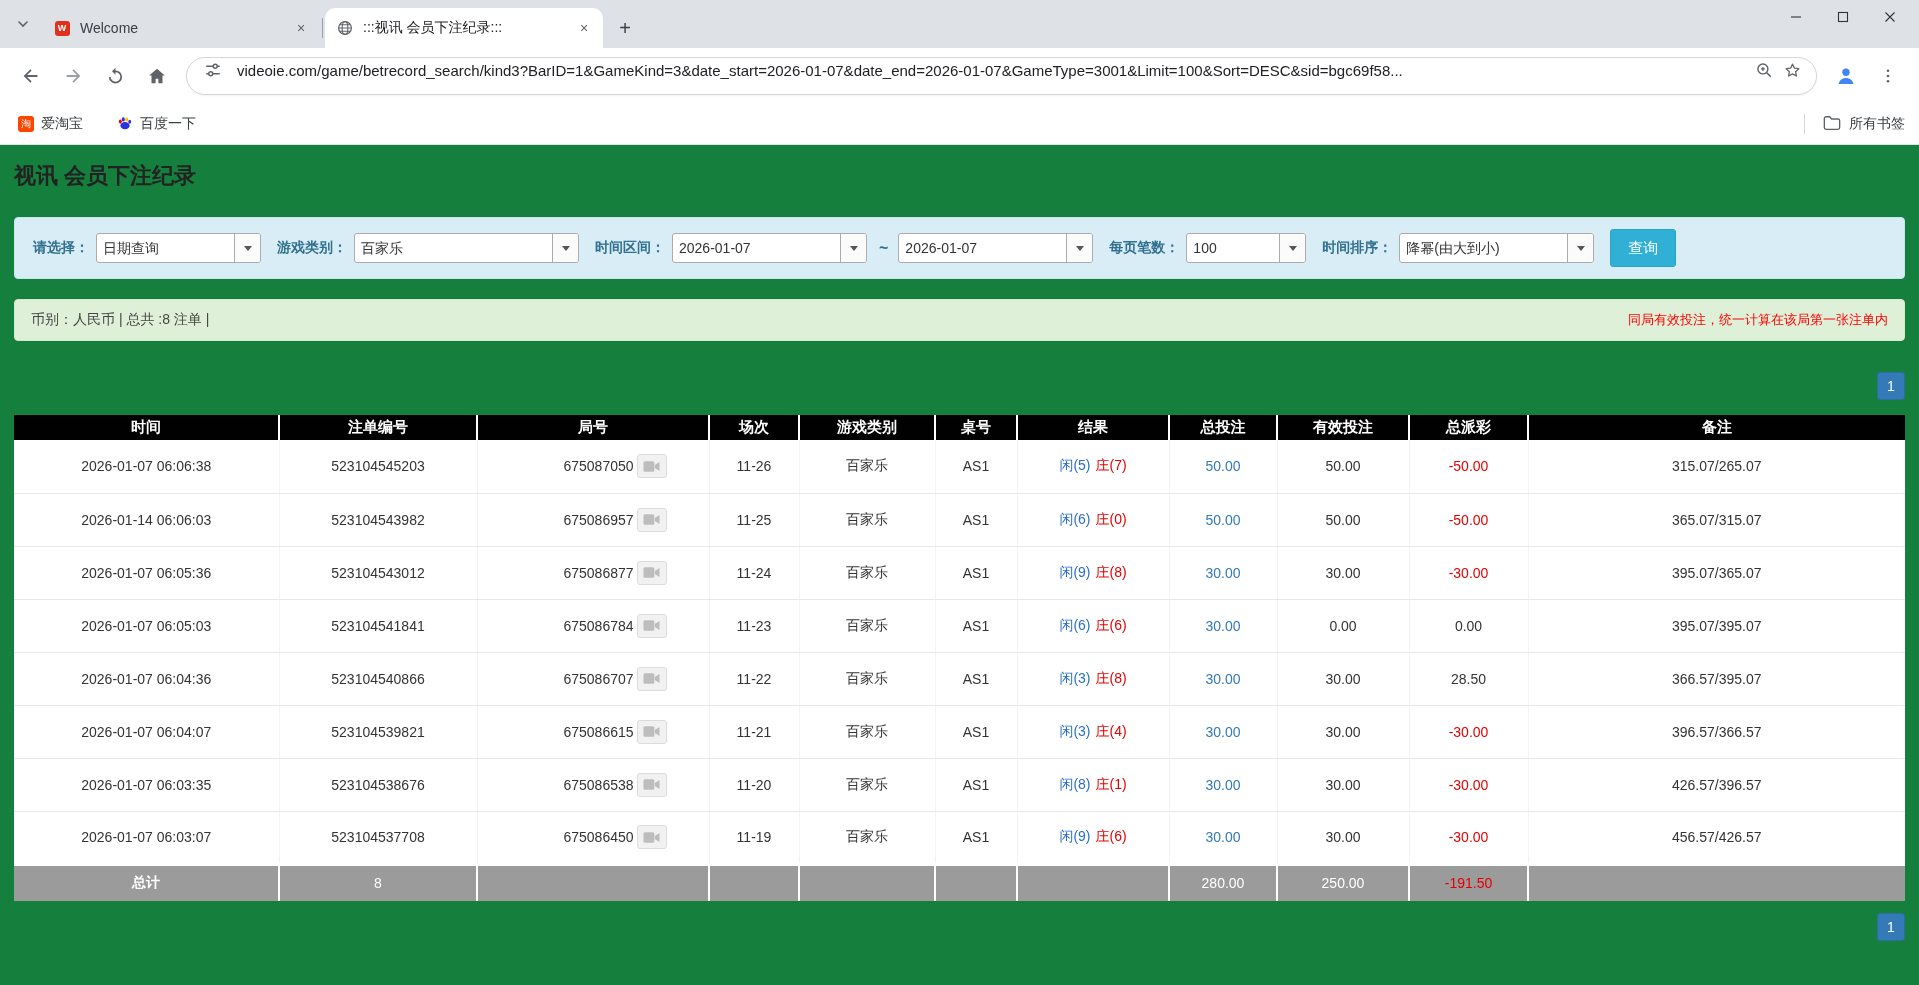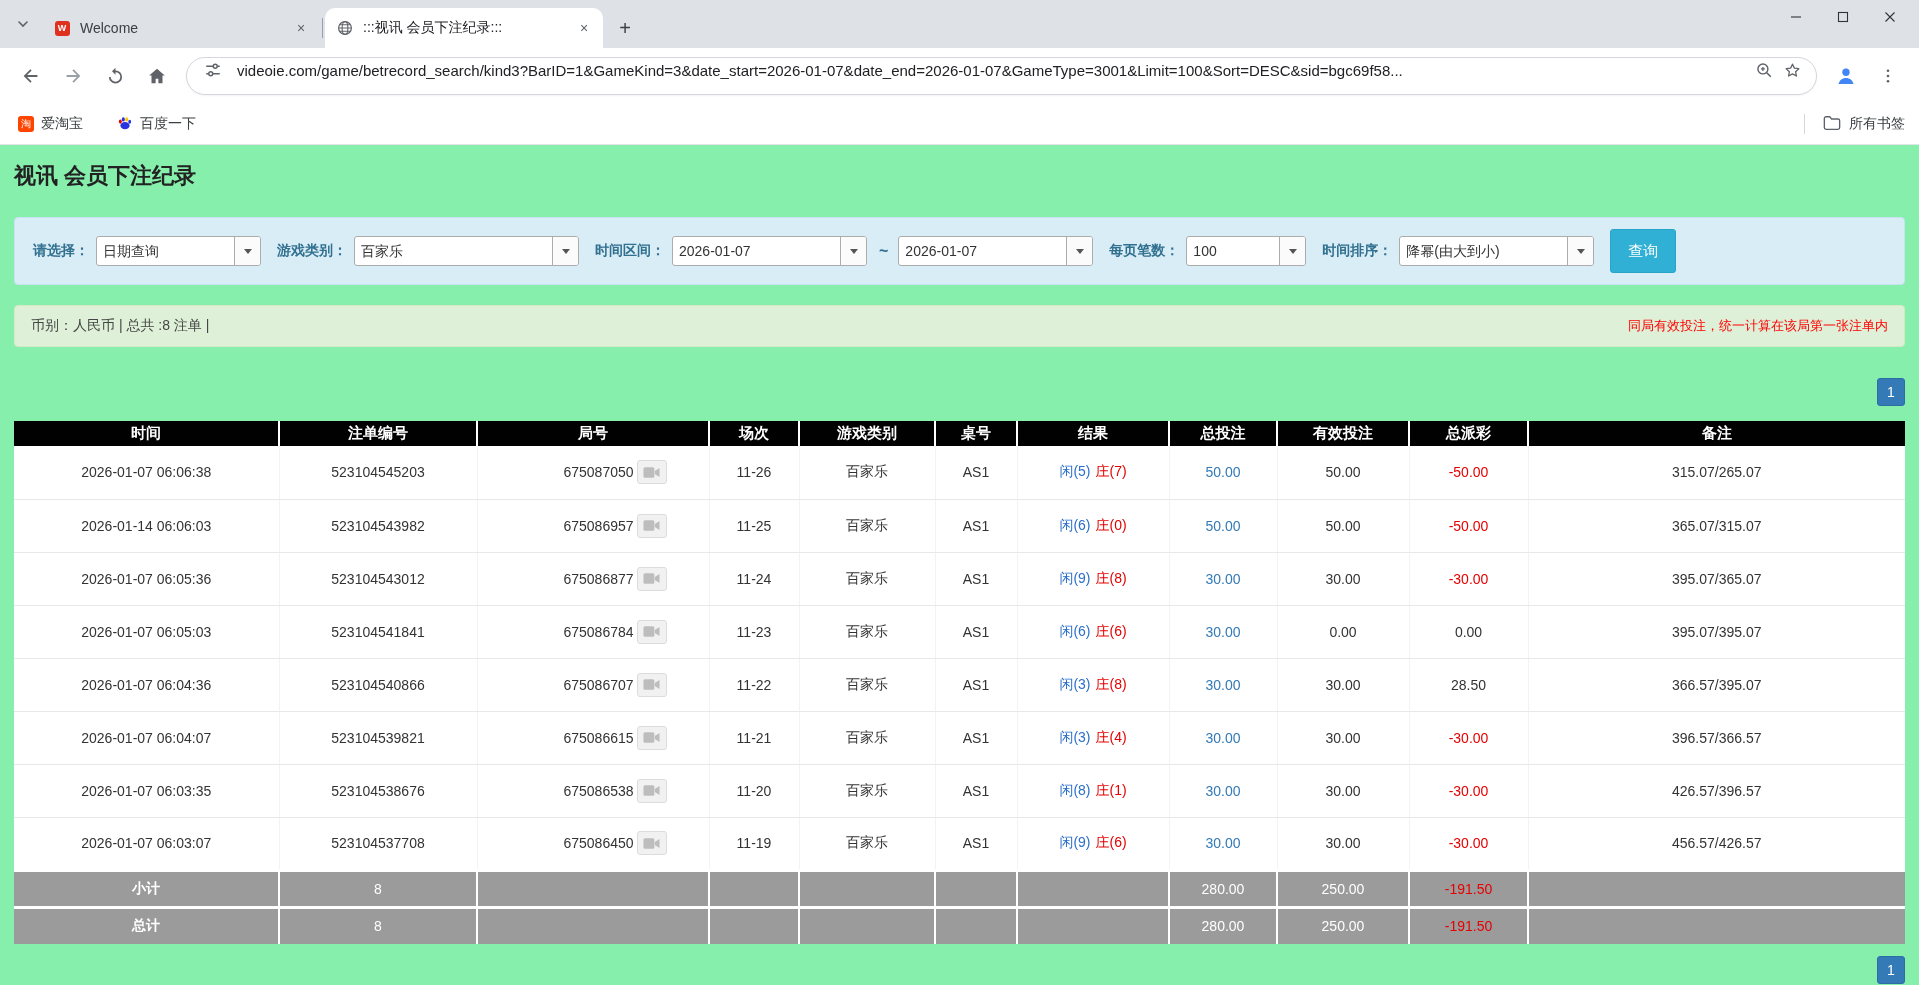--- a/index.html
+++ b/index.html
@@ -29,32 +29,32 @@
   .ab-icon { width: 28px; height: 28px; display: flex; align-items: center; justify-content: center; border-radius: 50%; flex-shrink: 0; cursor: pointer; }
 
   
   .bookmarksbar { height: 41px; background: #fff; border-bottom: 1px solid #e1e3e6; display: flex; align-items: center; padding: 0 14px; flex-shrink: 0; font-size: 14px; color: #3c4043; }
   .bm-item { display: flex; align-items: center; gap: 7px; margin-right: 26px; cursor: pointer; height: 28px; padding: 0 4px; border-radius: 6px; }
   .bm-right { margin-left: auto; display: flex; align-items: center; gap: 8px; cursor: pointer; }
   .bm-sep { width: 1px; height: 20px; background: #d4d7db; margin-right: 10px; }
   .bm-taobao { width: 16px; height: 16px; background: #ff4400; border-radius: 3px; color: #fff; font-size: 10px; display: flex; align-items: center; justify-content: center; }
 
   
-  .content { flex: 1; background: #86efac; padding: 0 14px; overflow: hidden; }
+  .content { flex: 1; background: #15803d; padding: 0 14px; overflow: hidden; }
   .page-title { font-size: 22px; font-weight: 600; color: #222; margin-top: 16px; }
 
   .filterbar { margin-top: 26px; background: #d9edf7; border: 1px solid #c5e3f0; border-radius: 4px; padding: 11px 18px; display: flex; align-items: center; }
   .f-label { font-size: 14px; font-weight: bold; color: #31708f; margin-right: 7px; white-space: nowrap; }
   .select { display: flex; height: 30px; background: #fff; border: 1px solid #acacac; border-radius: 3px; margin-right: 16px; cursor: pointer; }
   .select .txt { padding: 0 6px; line-height: 28px; font-size: 14px; color: #333; flex: 1; white-space: nowrap; overflow: hidden; text-align: left; }
   .select .arrow { width: 26px; border-left: 1px solid #acacac; background: #fbfbfb; display: flex; align-items: center; justify-content: center; border-radius: 0 2px 2px 0; }
   .tri { width: 0; height: 0; border: 4px solid transparent; border-top: 5px solid #555; margin-top: 5px; }
   .w165 { width: 165px; } .w225 { width: 225px; } .w180 { width: 195px; } .w120 { width: 120px; } .w195 { width: 195px; }
   .range-sep { margin: 0 10px 0 -4px; color: #31708f; font-weight: bold; }
-  .search-btn { height: 44px; padding: 0 17px; background: #31b0d5; border: 1px solid #28a4c9; border-radius: 3px; color: #fff; font-size: 15px; cursor: pointer; font-family: inherit; }
+  .search-btn { height: 38px; padding: 0 17px; background: #31b0d5; border: 1px solid #28a4c9; border-radius: 3px; color: #fff; font-size: 15px; cursor: pointer; font-family: inherit; }
 
   .summarybar { margin-top: 20px; background: #dff0d8; border: 1px solid #d6e9c6; border-radius: 4px; padding: 11px 16px; display: flex; align-items: center; justify-content: space-between; }
   .summary-left { font-size: 14px; color: #454545; }
   .summary-notice { font-size: 13px; color: #ff0000; }
 
   .pager { display: flex; justify-content: flex-end; }
   .pager.top { margin-top: 31px; }
   .pager.bottom { margin-top: 12px; }
   .page-btn { width: 28px; height: 28px; background: #337ab7; border: 1px solid #2e6da4; border-radius: 3px; color: #fff; font-size: 14px; cursor: pointer; font-family: inherit; }
 
@@ -489,33 +489,20 @@
     <td>AS1</td>
     <td><span class="rp">闲(9)</span><span class="rb">庄(6)</span></td>
     <td><a class="bet-link">30.00</a></td>
     <td>30.00</td>
     <td class="neg">-30.00</td>
     <td>456.57/426.57</td>
   </tr>
 </tbody>
       <tfoot>
         <tr>
-          <td class="flabel">小计</td>
-          <td>8</td>
-          <td></td>
-          <td></td>
-          <td></td>
-          <td></td>
-          <td></td>
-          <td>280.00</td>
-          <td>250.00</td>
-          <td class="neg-check neg">-191.50</td>
-          <td></td>
-        </tr>
-        <tr>
           <td class="flabel">总计</td>
           <td>8</td>
           <td></td>
           <td></td>
           <td></td>
           <td></td>
           <td></td>
           <td>280.00</td>
           <td>250.00</td>
           <td class="neg-check neg">-191.50</td>

